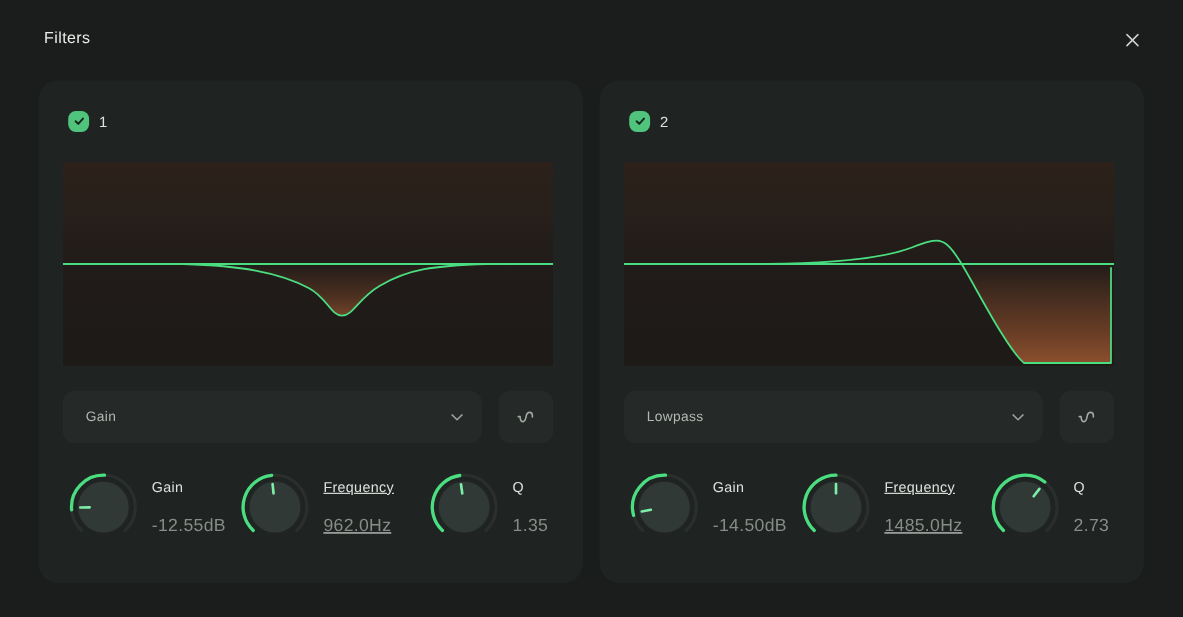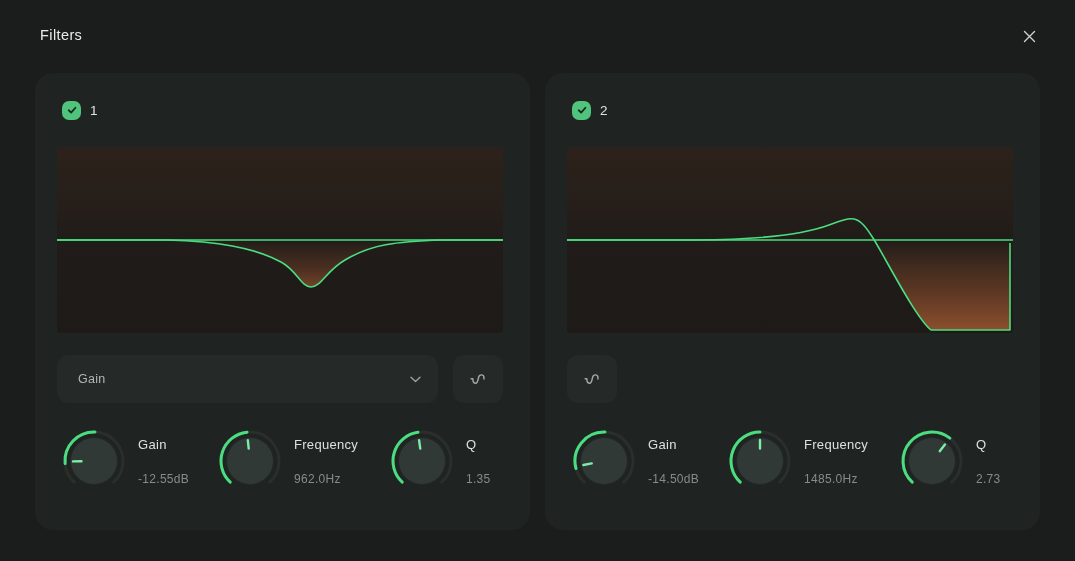--- a/index.html
+++ b/index.html
@@ -47,26 +47,26 @@
     display:flex; align-items:center; justify-content:space-between;
     padding:0 17px 0 21px; cursor:pointer;
   }
   .dropdown-label { font-size:12.5px; color:#b2b8b2; letter-spacing:.3px; }
   .wave-btn {
     width:50px; height:48px; background:#252927; border-radius:11px;
     display:flex; align-items:center; justify-content:center; cursor:pointer;
   }
   .knob-group { position:absolute; top:355px; display:flex; align-items:center; }
   .knob-group.k0 { left:26px; }
-  .knob-group.k1 { left:182px; }
+  .knob-group.k1 { left:182px;text-decoration:underline; }
   .knob-group.k2 { left:354px; }
   .knob { width:66px; height:66px; cursor:pointer; }
   .knob-text { margin-left:11px; display:flex; flex-direction:column; gap:20px; }
   .knob-label { font-size:13px; color:#dde1dd; letter-spacing:.3px; }
-  .knob-value { font-size:12px; color:#868c86; letter-spacing:.3px; }
+  .knob-value { font-size:16px; color:#868c86; letter-spacing:.3px; }
 </style>
 </head>
 <body>
 
 <div class="titlebar">
   <div class="title">Filters</div>
   <div class="close-btn">
     <svg width="15" height="15" viewBox="0 0 15 15">
       <path d="M2.5,2.5 L12.5,12.5 M12.5,2.5 L2.5,12.5" stroke="#ccd0cc" stroke-width="1.4" stroke-linecap="round"></path>
     </svg>
@@ -183,20 +183,26 @@
           </linearGradient>
         </defs>
         <rect x="0" y="0" width="446" height="186" fill="url(#bg2)"></rect>
         <path fill="url(#fill2)" stroke="none" d="M0,93 H130 C200,92.5 238,87 262,78 C274,73.5 281,71 287,72 C294,73.5 299,80 306,91 C318,110 348,170 364,183 H443 V93 Z"></path>
         <line x1="0" y1="93" x2="446" y2="93" stroke="#4ade80" stroke-width="1.6"></line>
         <path fill="none" stroke="#4ade80" stroke-width="1.6" stroke-linejoin="round" d="M0,93 H130 C200,92.5 238,87 262,78 C274,73.5 281,71 287,72 C294,73.5 299,80 306,91 C318,110 348,170 364,183 H443 V96"></path>
       </svg>
     </div>
 
     <div class="controls-row">
+      <div class="dropdown">
+        <span class="dropdown-label">Lowpass</span>
+        <svg width="11" height="7" viewBox="0 0 11 7">
+          <path d="M1,1.2 L5.5,5.6 L10,1.2" fill="none" stroke="#9aa09a" stroke-width="1.4" stroke-linecap="round" stroke-linejoin="round"></path>
+        </svg>
+      </div>
       <div class="wave-btn">
         <svg width="21" height="21" viewBox="0 0 20 20">
           <path d="M3,9.3 L4.6,9.3 C4.6,12.6 5.6,13.6 7.2,13.6 C9.4,13.6 9.4,10.6 10,8.2 C10.5,6.2 11.3,5.6 12.8,5.6 C14.4,5.6 15.2,6.6 15.2,8.3 L15.2,9.6" fill="none" stroke="#a2a8a2" stroke-width="1.4" stroke-linecap="round" stroke-linejoin="round"></path>
         </svg>
       </div>
     </div>
 
     <div class="knob-group k0">
       <div class="knob"><svg width="66" height="66" viewBox="0 0 66 66">
             <path d="M13.22,54.21 A29,29 0 1 1 52.78,54.21" fill="none" stroke="#2a2f2c" stroke-width="3" stroke-linecap="round"></path>

